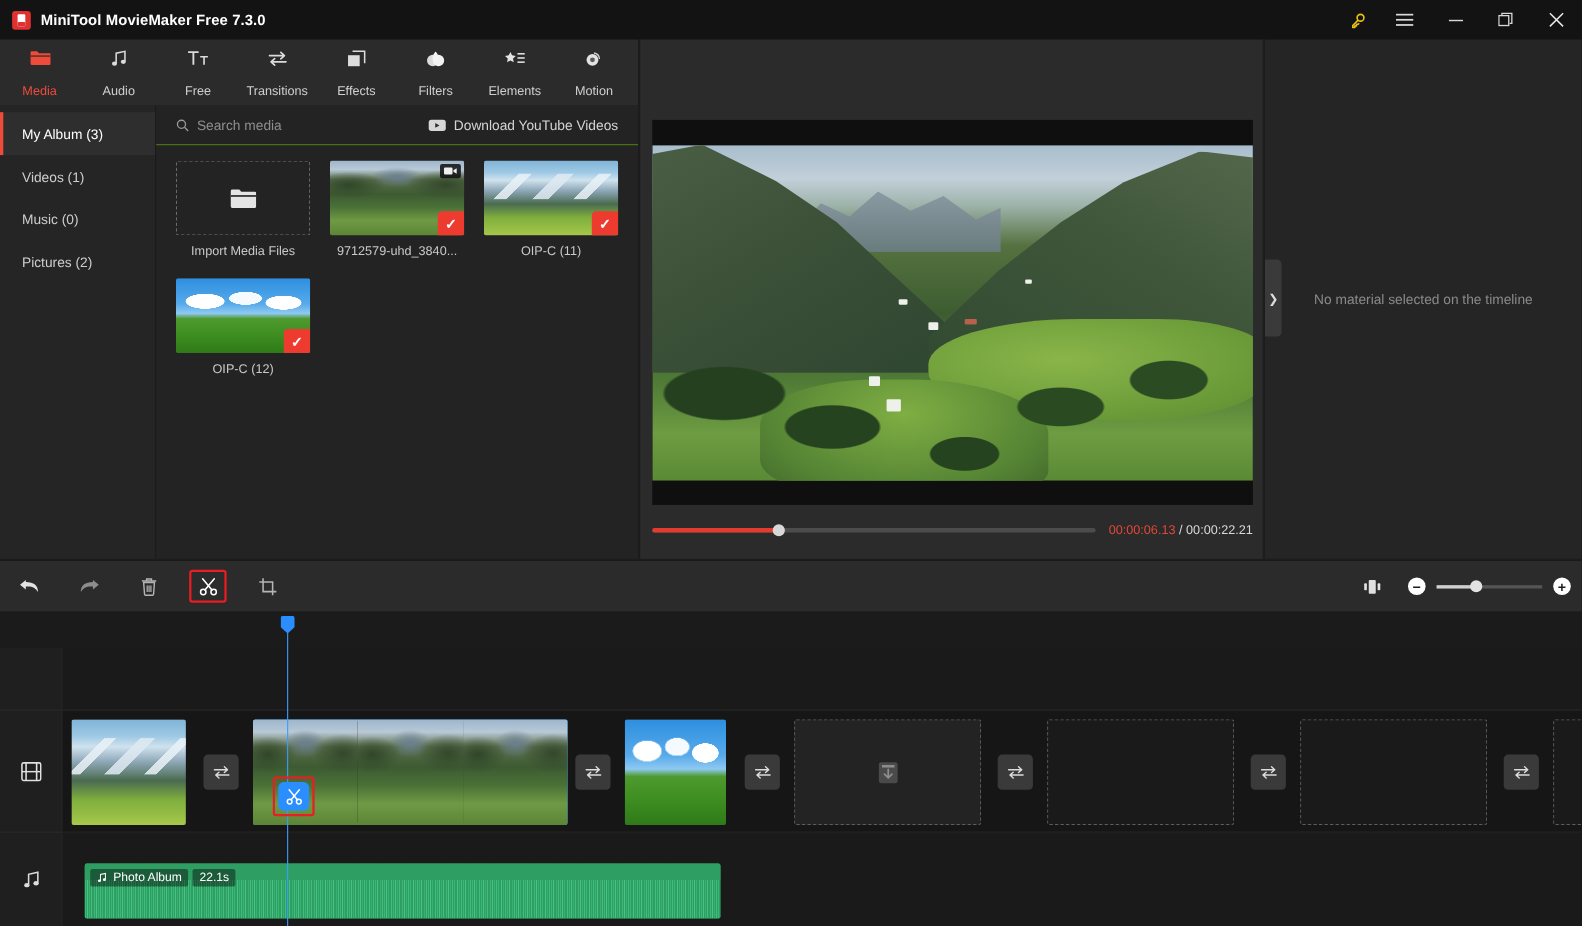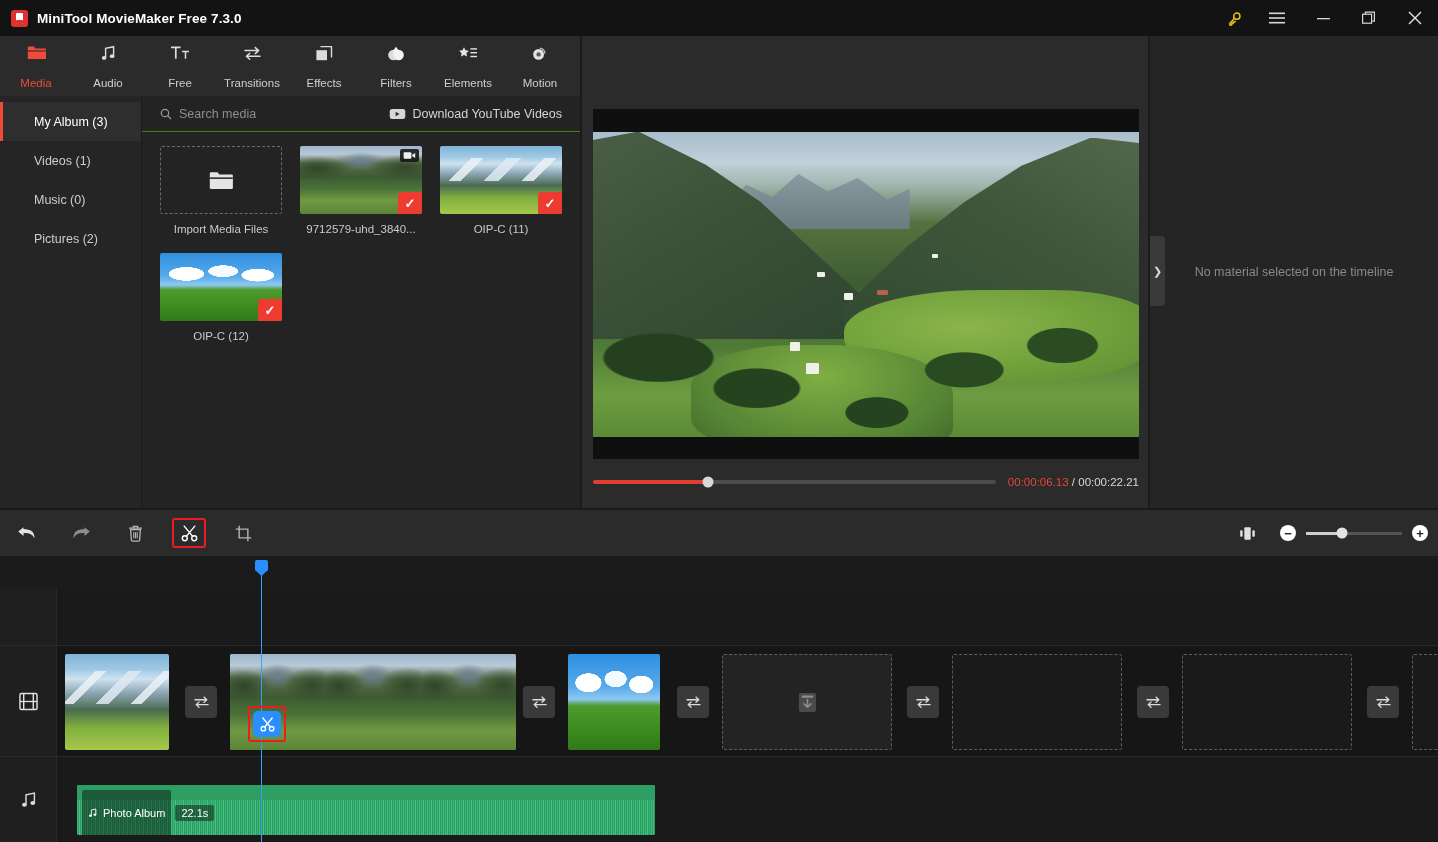--- a/index.html
+++ b/index.html
@@ -53,21 +53,21 @@
   
   .media-panel {
     position: absolute; left: 0; top: 96px; width: 580px; height: 412px;
     background: #232323;
   }
   .cat-list {
     position: absolute; left: 0; top: 0; width: 142px; height: 412px;
     background: #252525; border-right: 1px solid #1b1b1b; padding-top: 6px;
   }
   .cat-item {
-    height: 39px; display: flex; align-items: center; padding-left: 34px;
+    height: 39px; display: flex; align-items: center; padding-left: 20px;
     font-size: 12.5px; color: #cdcdcd; position: relative; cursor: default;
   }
   .cat-item.active { background: #2e2e2e; color: #ffffff; }
   .cat-item.active::before {
     content: ""; position: absolute; left: 0; top: 0; width: 3px; height: 100%;
     background: #ee4b3b;
   }
 
   .media-main { position: absolute; left: 142px; top: 0; right: 0; bottom: 0; }
   .media-bar {
@@ -281,21 +281,21 @@
       repeating-linear-gradient(90deg,
         #3ab877 0 1px, #2f9e63 1px 2px, #45c483 2px 3px, #2f9e63 3px 4px,
         #38b172 4px 5px, #2f9e63 5px 6px, #41bd7d 6px 7px, #2f9e63 7px 8px); }
   .audio-wave::before {
     content: ""; position: absolute; left: 0; top: 0; width: 100%; height: 30%;
     background: #2f9e63; }
   .audio-label {
     position: absolute; left: 5px; top: 5px; display: flex; align-items: center; gap: 4px; z-index: 3;
   }
   .audio-name {
-    background: rgba(0,0,0,.42); border-radius: 2px; padding: 17px 6px;
+    background: rgba(0,0,0,.42); border-radius: 2px; padding: 2px 6px;
     font-size: 11px; color: #ffffff; display: flex; align-items: center; gap: 5px;
   }
   .audio-dur { background: rgba(0,0,0,.42); border-radius: 2px; padding: 2px 6px; font-size: 11px; color: #ffffff; }
 
   .playhead { position: absolute; left: 261px; top: 18px; width: 1px; height: 268px; background: #3b9dff; z-index: 30; }
   .playhead-knob {
     position: absolute; left: -6px; top: -14px; width: 13px; height: 16px; background: #2b8eff;
     clip-path: polygon(0 0, 100% 0, 100% 62%, 50% 100%, 0 62%); border-radius: 2px 2px 0 0;
   }
   .split-bubble {

